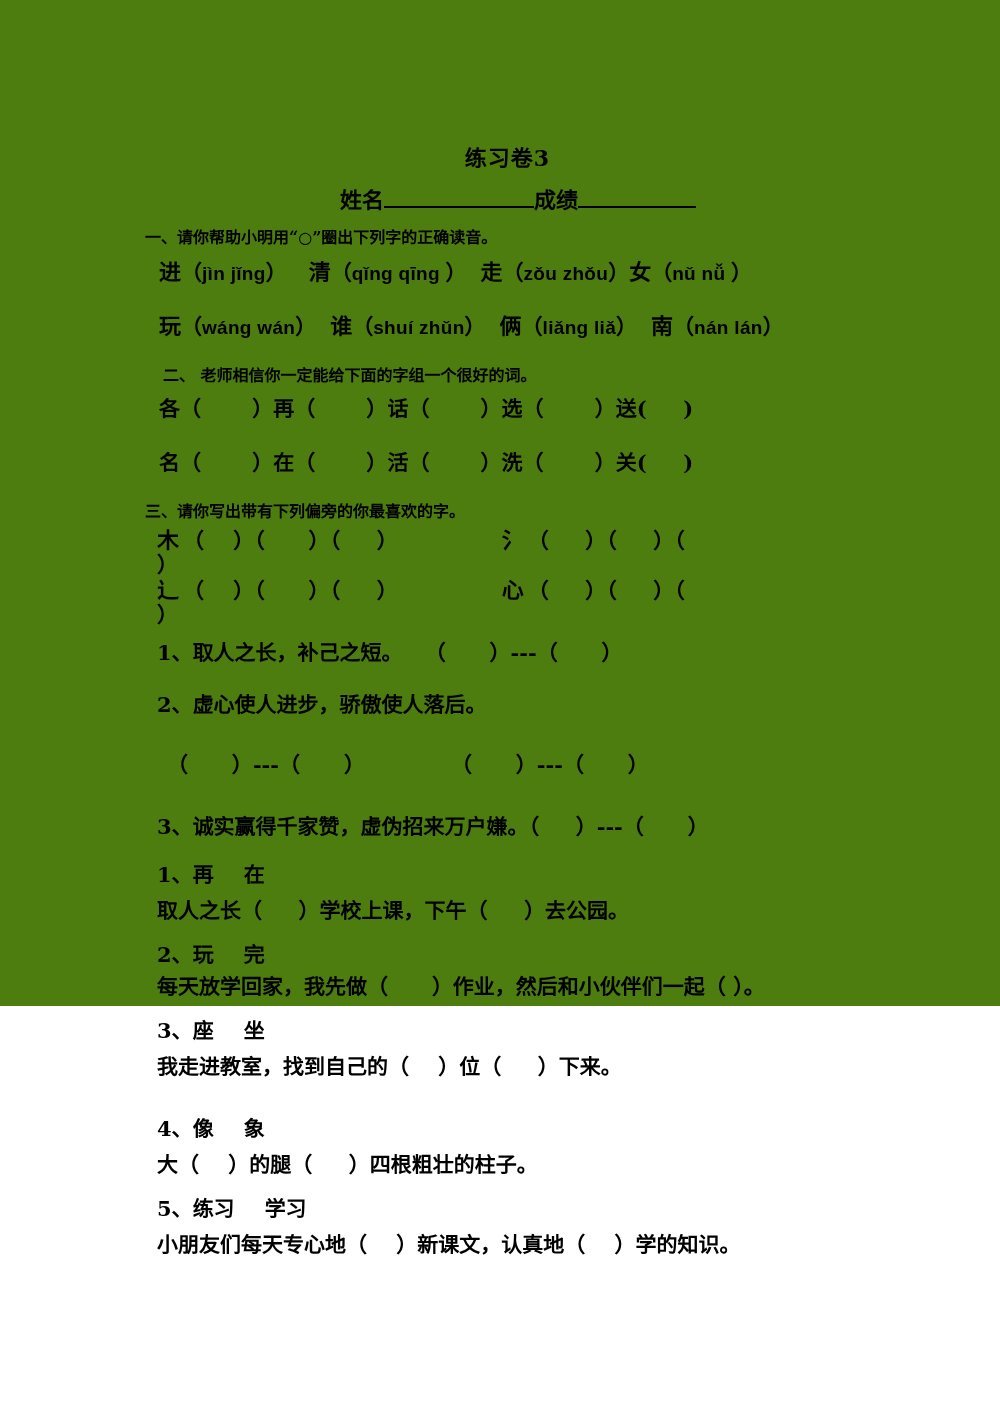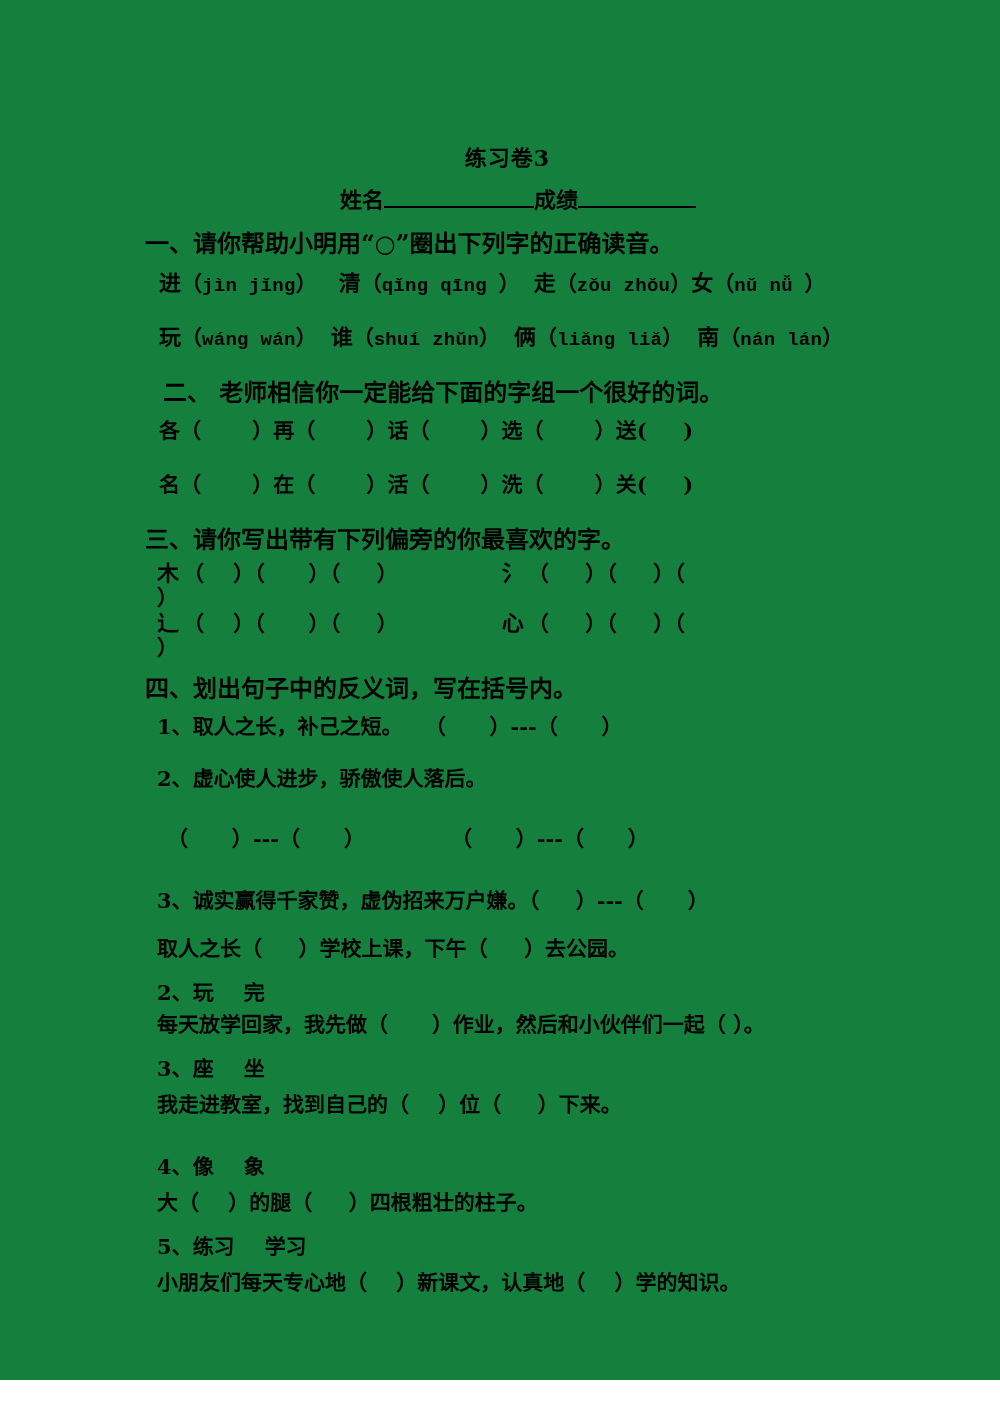--- a/index.html
+++ b/index.html
@@ -11,22 +11,22 @@
   body {
     width: 1000px;
     height: 1415px;
     font-family: "DejaVu Serif", "Liberation Serif", serif;
     color: #000000;
     overflow: hidden;
   }
   .page {
     position: relative;
     width: 1000px;
-    height: 1380px;
-    background: #15803d;
+    height: 1006px;
+    background: #4d7c0f;
     box-sizing: border-box;
     padding: 140px 140px 12px 145px;
   }
 
   
   .doc-title {
     text-align: center;
     font-weight: bold;
     font-size: 22px;
     letter-spacing: 1px;
@@ -43,21 +43,21 @@
   .rule {
     display: inline-block;
     border-bottom: 2px solid #000;
     vertical-align: baseline;
   }
   .rule.name  { width: 150px; }
   .rule.score { width: 118px; }
 
   .heading {
     font-weight: bold;
-    font-size: 24px;
+    font-size: 16px;
     margin: 0 0 6px 0;
     white-space: nowrap;
     letter-spacing: 0px;
   }
   .heading.indent { padding-left: 18px; }
 
   .row {
     font-weight: bold;
     font-size: 21px;
     margin: 0 0 4px 0;
@@ -68,21 +68,21 @@
   
   .pyrow {
     font-weight: bold;
     font-size: 21px;
     white-space: nowrap;
     padding-left: 14px;
     margin: 0 0 22px 0;
   }
   .hz { font-size: 22px; }
   .py {
-    font-family: Liberation Mono, monospace;
+    font-family: Liberation Sans, sans-serif;
     font-size: 19px;
     font-weight: bold;
     letter-spacing: 0.3px;
   }
   .gap-s { display: inline-block; width: 14px; }
   .gap-m { display: inline-block; width: 22px; }
 
   
   .radrow {
     font-weight: bold;
@@ -152,31 +152,31 @@
   <div class="row" style="margin-bottom:22px"><span>名</span><span>（&nbsp;&nbsp;&nbsp;&nbsp;&nbsp;&nbsp;&nbsp;）</span><span>在</span><span>（&nbsp;&nbsp;&nbsp;&nbsp;&nbsp;&nbsp;&nbsp;）</span><span>活</span><span>（&nbsp;&nbsp;&nbsp;&nbsp;&nbsp;&nbsp;&nbsp;）</span><span>洗</span><span>（&nbsp;&nbsp;&nbsp;&nbsp;&nbsp;&nbsp;&nbsp;）</span><span>关</span><span>(&nbsp;&nbsp;&nbsp;&nbsp;&nbsp;)</span></div>
 
   <div class="heading">三、请你写出带有下列偏旁的你最喜欢的字。</div>
 
   <div class="radrow"><span class="rad">木</span><span>（&nbsp;&nbsp;&nbsp;&nbsp;）</span><span>（&nbsp;&nbsp;&nbsp;&nbsp;&nbsp;&nbsp;）</span><span>（&nbsp;&nbsp;&nbsp;&nbsp;&nbsp;）</span><span class="spacer-wide"></span><span class="rad">氵</span><span>（&nbsp;&nbsp;&nbsp;&nbsp;&nbsp;）</span><span>（&nbsp;&nbsp;&nbsp;&nbsp;&nbsp;）</span><span>（</span></div>
   <div class="hang">）</div>
 
   <div class="radrow"><span class="rad">辶</span><span>（&nbsp;&nbsp;&nbsp;&nbsp;）</span><span>（&nbsp;&nbsp;&nbsp;&nbsp;&nbsp;&nbsp;）</span><span>（&nbsp;&nbsp;&nbsp;&nbsp;&nbsp;）</span><span class="spacer-wide"></span><span class="rad">心</span><span>（&nbsp;&nbsp;&nbsp;&nbsp;&nbsp;）</span><span>（&nbsp;&nbsp;&nbsp;&nbsp;&nbsp;）</span><span>（</span></div>
   <div class="hang" style="margin-bottom:10px">）</div>
 
-  <div class="heading">四、划出句子中的反义词，写在括号内。</div>
 
   <div class="qrow" style="margin-bottom:22px"><span>1、</span><span>取人之长，补己之短。</span><span class="gap-m"></span><span>（&nbsp;&nbsp;&nbsp;&nbsp;&nbsp;&nbsp;）</span><span>---</span><span>（&nbsp;&nbsp;&nbsp;&nbsp;&nbsp;&nbsp;）</span></div>
 
   <div class="qrow" style="margin-bottom:30px"><span>2、</span><span>虚心使人进步，骄傲使人落后。</span></div>
 
   <div class="ansrow" style="margin-bottom:32px"><span>（&nbsp;&nbsp;&nbsp;&nbsp;&nbsp;&nbsp;）</span><span>---</span><span>（&nbsp;&nbsp;&nbsp;&nbsp;&nbsp;&nbsp;）</span><span class="spc-lg"></span><span>（&nbsp;&nbsp;&nbsp;&nbsp;&nbsp;&nbsp;）</span><span>---</span><span>（&nbsp;&nbsp;&nbsp;&nbsp;&nbsp;&nbsp;）</span></div>
 
   <div class="qrow" style="margin-bottom:18px"><span>3、</span><span>诚实赢得千家赞，虚伪招来万户嫌。</span><span>（&nbsp;&nbsp;&nbsp;&nbsp;&nbsp;）</span><span>---</span><span>（&nbsp;&nbsp;&nbsp;&nbsp;&nbsp;&nbsp;）</span></div>
 
 
+  <div class="opt"><span>1、</span><span>再</span><span class="g"></span><span>在</span></div>
   <div class="sent" style="margin-bottom:14px"><span>取人之长（</span><span>&nbsp;&nbsp;&nbsp;&nbsp;&nbsp;</span><span>）学校上课，下午（</span><span>&nbsp;&nbsp;&nbsp;&nbsp;&nbsp;</span><span>）去公园。</span></div>
 
   <div class="opt"><span>2、</span><span>玩</span><span class="g"></span><span>完</span></div>
   <div class="sent wrap" style="margin-bottom:14px"><span>每天放学回家，我先做（</span><span>&nbsp;&nbsp;&nbsp;&nbsp;&nbsp;&nbsp;</span><span>）作业，然后和小伙伴们一起（</span><span>&nbsp;</span><span>）。</span></div>
 
   <div class="opt"><span>3、</span><span>座</span><span class="g"></span><span>坐</span></div>
   <div class="sent" style="margin-bottom:32px"><span>我走进教室，找到自己的（</span><span>&nbsp;&nbsp;&nbsp;&nbsp;</span><span>）位（</span><span>&nbsp;&nbsp;&nbsp;&nbsp;&nbsp;</span><span>）下来。</span></div>
 
   <div class="opt"><span>4、</span><span>像</span><span class="g"></span><span>象</span></div>
   <div class="sent" style="margin-bottom:14px"><span>大（</span><span>&nbsp;&nbsp;&nbsp;&nbsp;</span><span>）的腿（</span><span>&nbsp;&nbsp;&nbsp;&nbsp;&nbsp;</span><span>）四根粗壮的柱子。</span></div>

